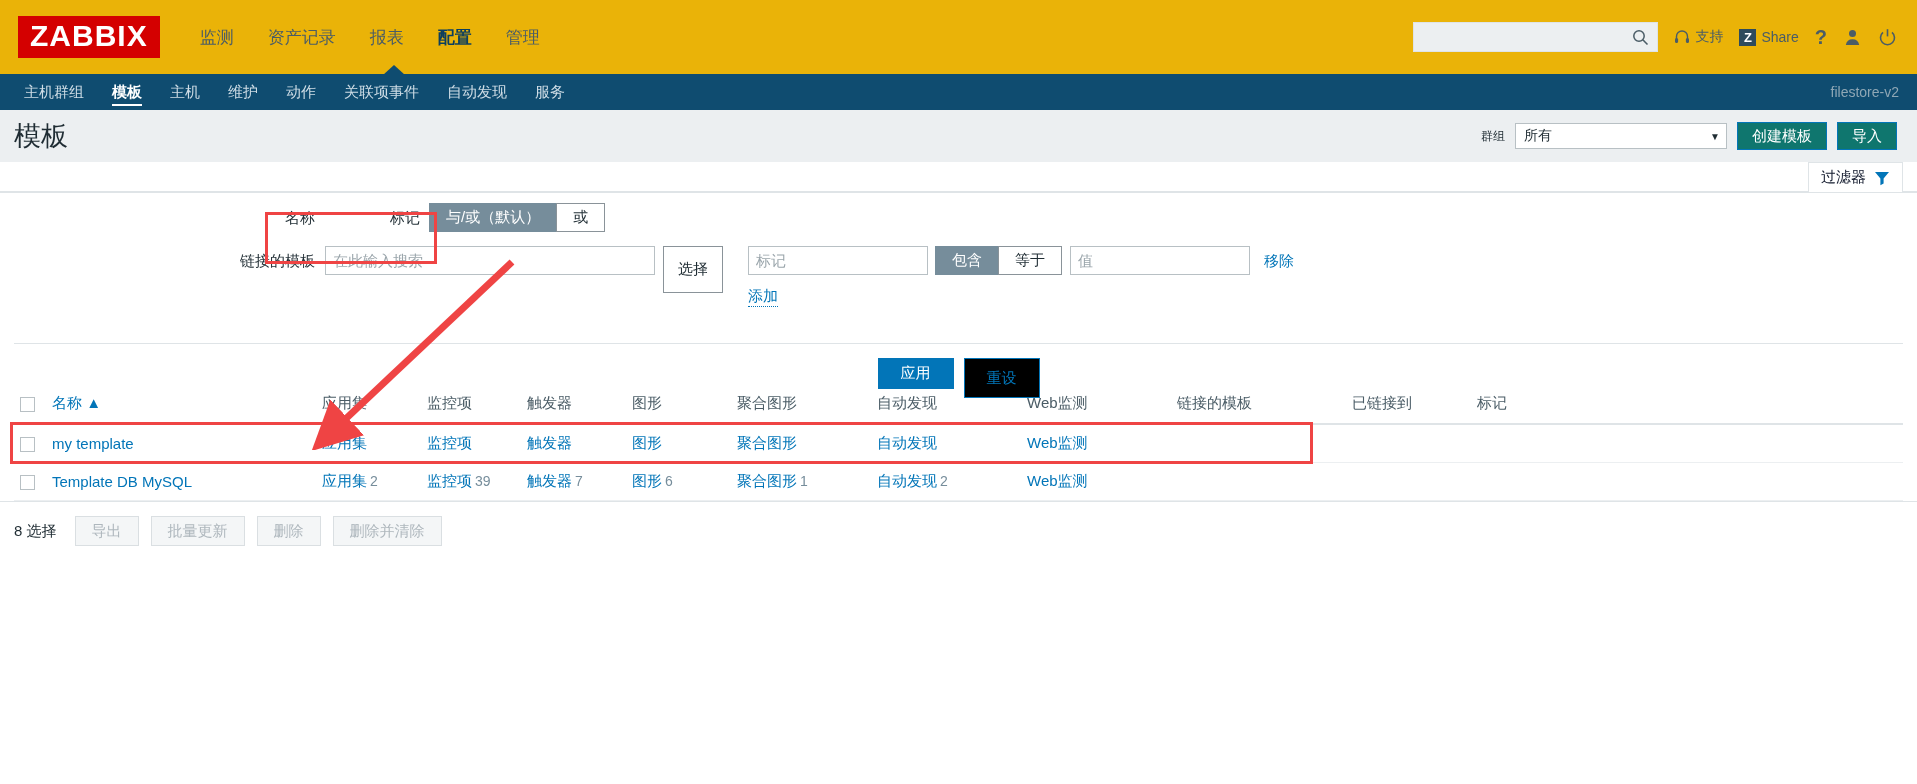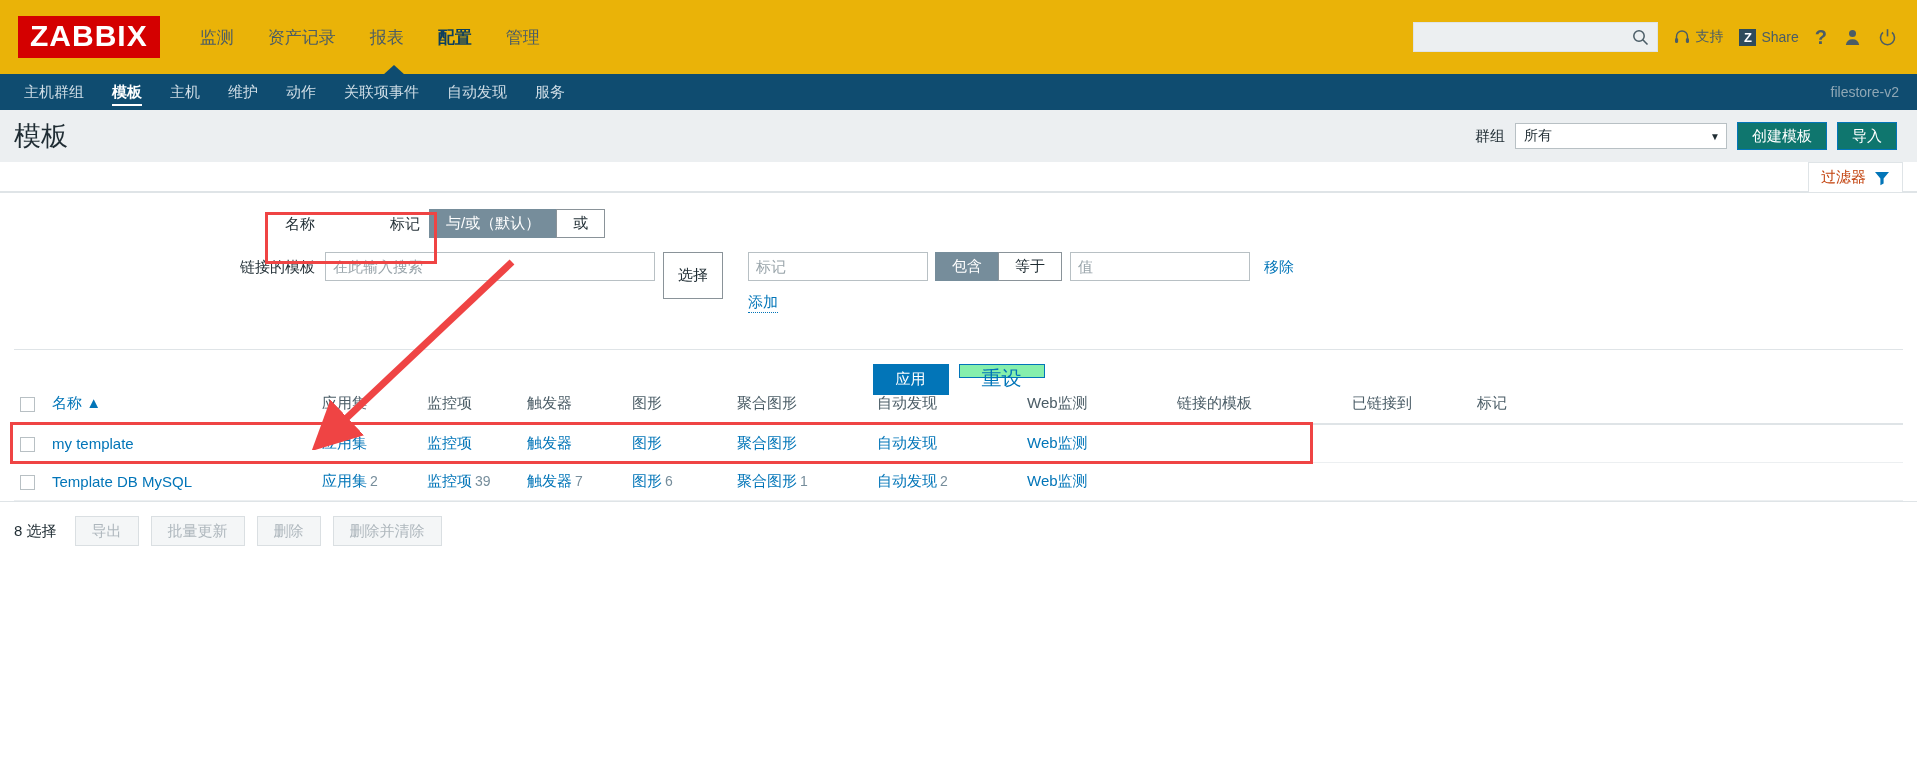--- a/index.html
+++ b/index.html
@@ -73,46 +73,46 @@
     border-bottom:10px solid #0f4c70;
   }
 
   
   .titlerow {
     background:#eceff1; height:52px; display:flex; align-items:center;
     padding:0 20px 0 14px;
   }
   .pagetitle { font-size:27px; color:#1f2c33; font-weight:normal; }
   .titleright { margin-left:auto; display:flex; align-items:center; gap:10px; }
-  .flabel { font-size:15px; color:#1f2c33;text-align:center; }
+  .flabel { font-size:12px; color:#1f2c33;text-align:center; }
   .selwrap {
     width:212px; height:26px; background:#fff; border:1px solid #b8c0c4;
     display:flex; align-items:center; padding:0 6px 0 8px; font-size:14px;
   }
   .selwrap .val { flex:1; }
   .caret { font-size:10px; color:#1f2c33; }
   .btn-blue {
     background:#0f766e; color:#fff; border:1px solid #0275b8; height:28px;
     font-size:15px; padding:0 14px; cursor:pointer;
     font-family:"Liberation Sans",sans-serif;
   }
 
   
   .filtertab-row { background:#fff; height:30px; position:relative; }
   .filtertab {
     position:absolute; right:14px; top:0; height:30px; background:#fff;
     border:1px solid #dfe4e7; border-bottom:0; display:flex;
     align-items:center; gap:8px; padding:0 12px; font-size:15px;
-    color:#c2410c; cursor:pointer;text-align:center;
+    color:#0f172a; cursor:pointer;text-align:center;
   }
   .filter-sep { height:1px; background:#dfe4e7; position:absolute; left:0; right:0; bottom:0; }
 
   
   .filterpanel {
-    background:#fff; border-top:1px solid #dfe4e7; padding:16px 0 0 0;
+    background:#fff; border-top:1px solid #dfe4e7; padding:10px 0 0 0;
     position:relative; height:192px;
   }
   .frow { display:flex; align-items:flex-start; }
   .lbl { font-size:15px; color:#1f2c33; text-align:right; }
 
   .txtin {
     border:1px solid #8a9399; height:29px; font-size:15px; padding:0 7px;
     background:#fff; outline:none; font-family:"Liberation Sans",sans-serif;
     color:#1f2c33;
   }
@@ -134,22 +134,22 @@
   .lnk.dotted { border-bottom:1px dotted #0275b8; }
 
   .filterdiv { height:1px; background:#dfe4e7; margin:0 14px; }
   .filteractions { display:flex; justify-content:center; gap:10px; padding-top:14px; }
   .btn-apply {
     background:#0275b8; color:#fff; border:1px solid #0275b8; height:31px;
     font-size:15px; padding:0 22px; cursor:pointer;
     font-family:"Liberation Sans",sans-serif;
   }
   .btn-reset {
-    background:#86efac; color:#0275b8; border:1px solid #0275b8; height:14px;
-    font-size:20px; padding:0 22px; cursor:pointer;
+    background:#000000; color:#0275b8; border:1px solid #0275b8; height:40px;
+    font-size:15px; padding:0 22px; cursor:pointer;
     font-family:"Liberation Sans",sans-serif;
   }
 
   
   table.list { width:100%; border-collapse:collapse; }
   table.list th {
     font-size:15px; color:#4a5c66; font-weight:normal; text-align:left;
     padding:10px 6px; background:#fff; border-bottom:2px solid #dfe4e7;
   }
   table.list th.sorted { color:#0275b8; }

